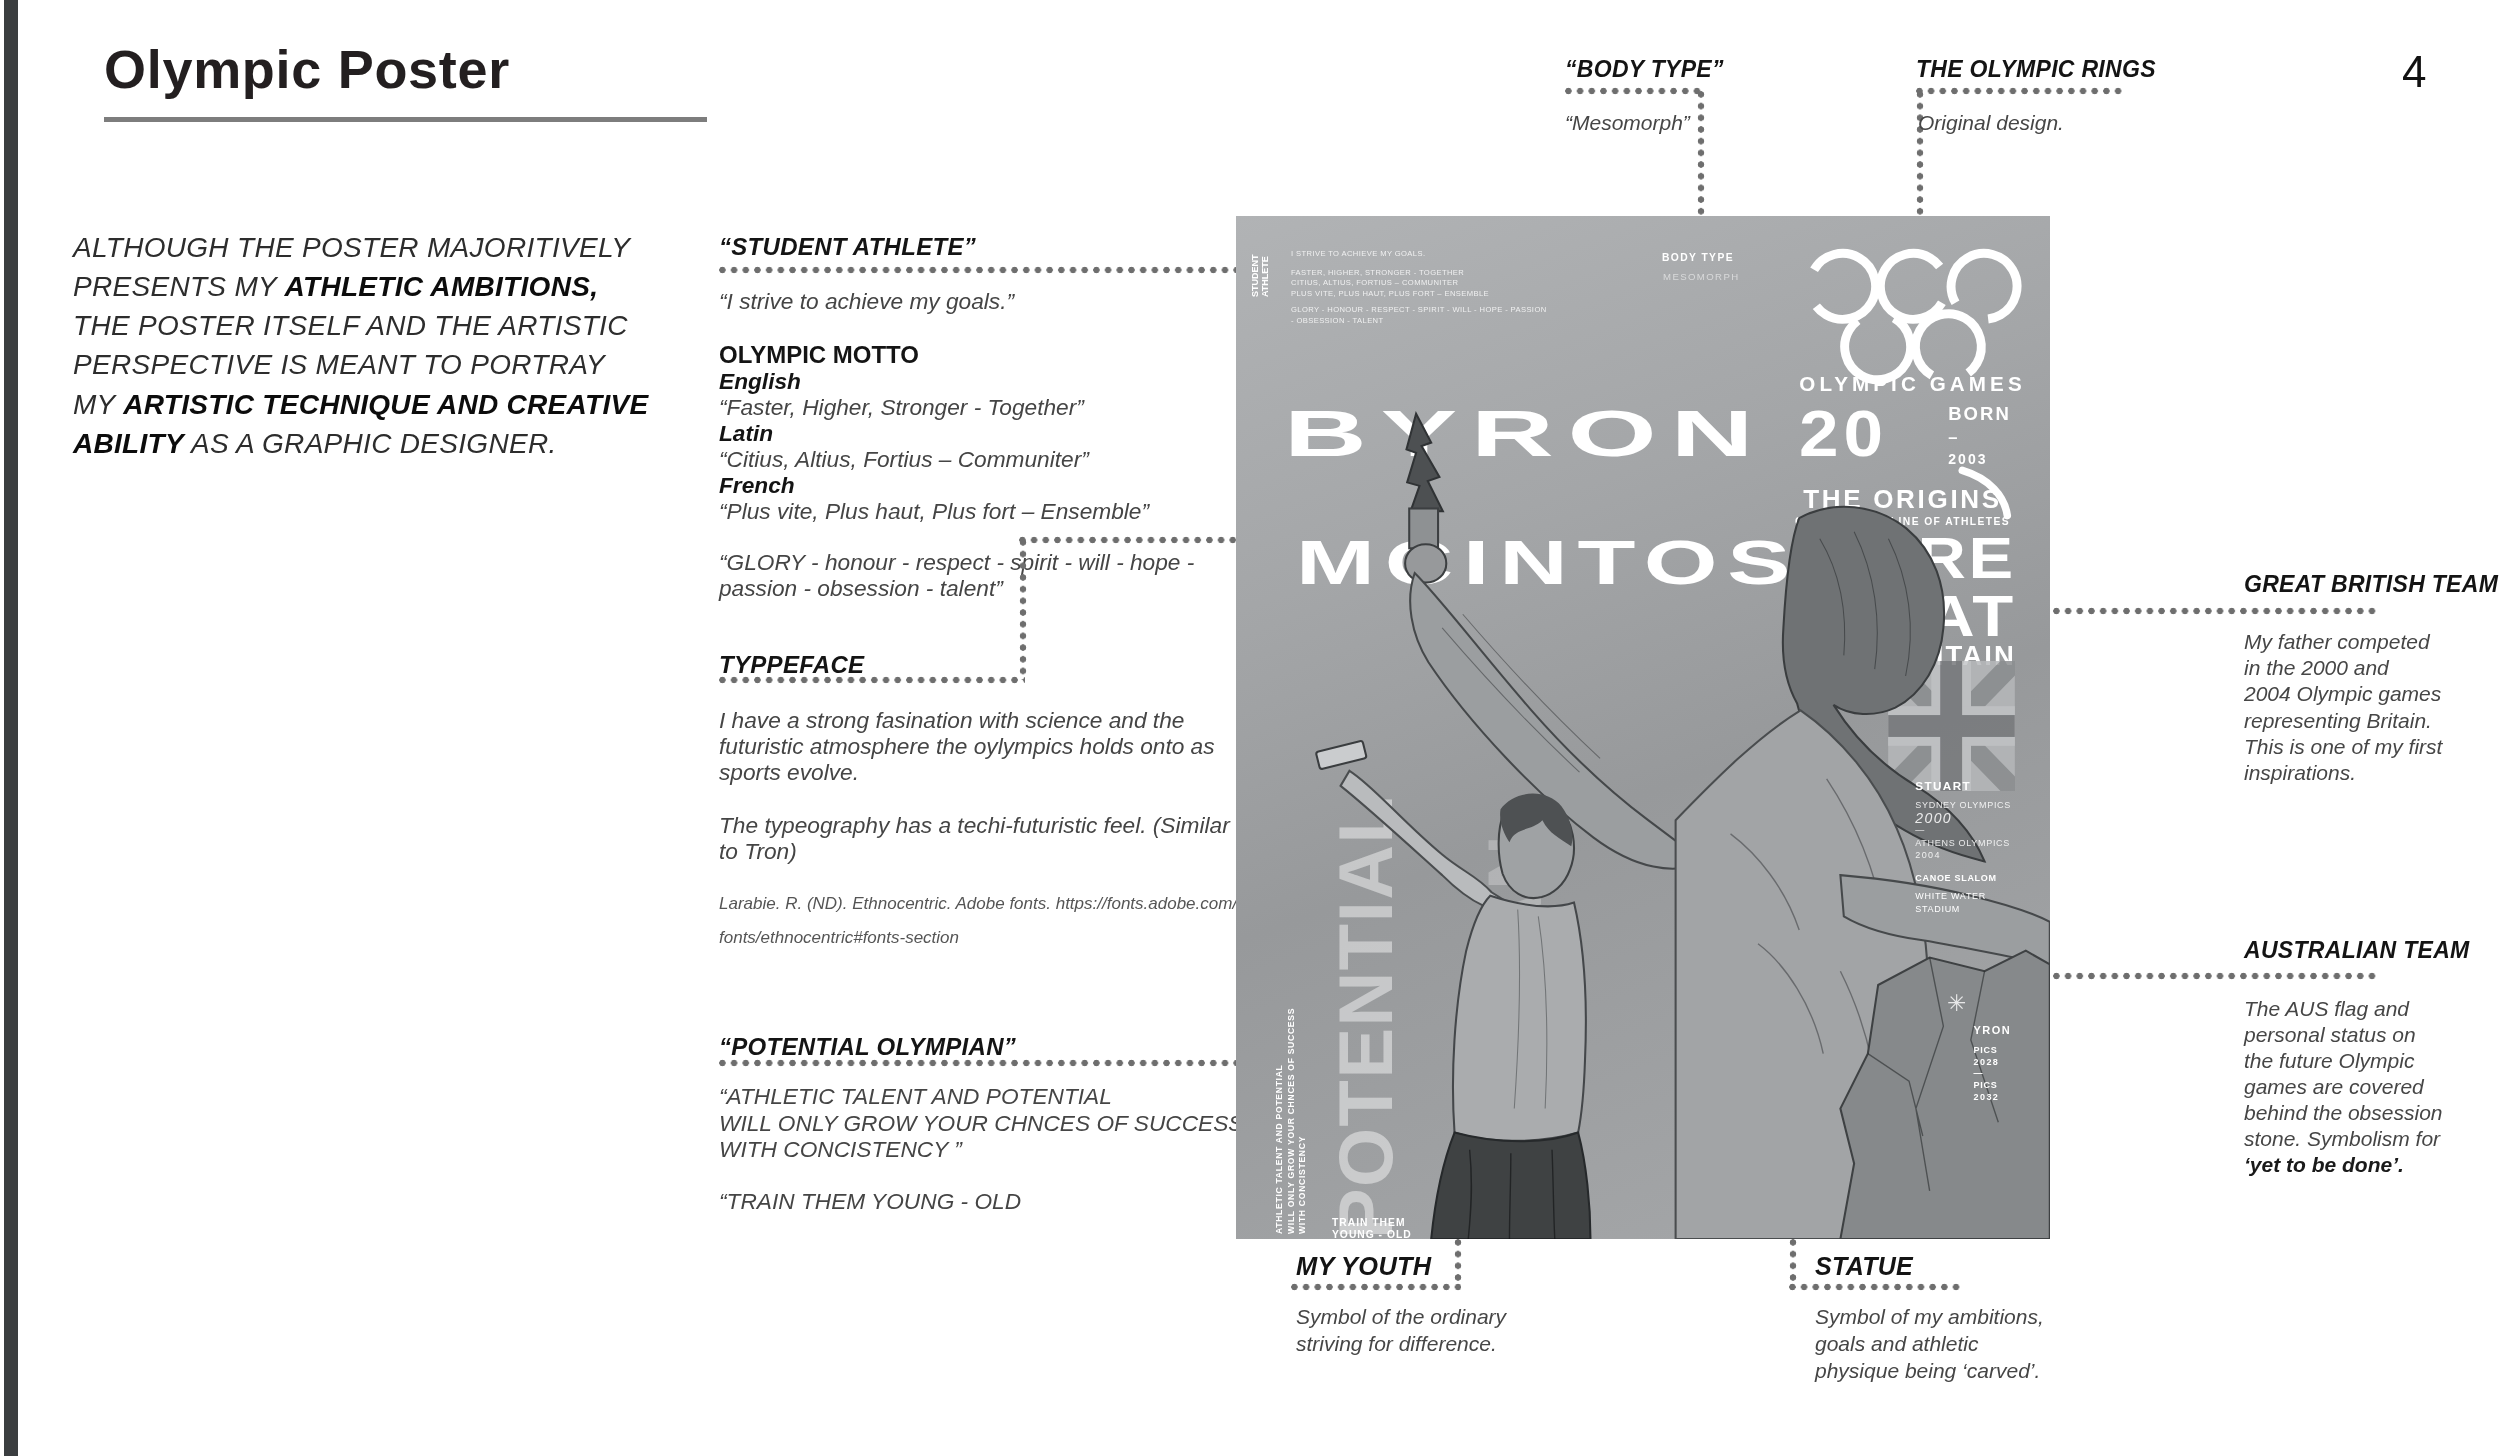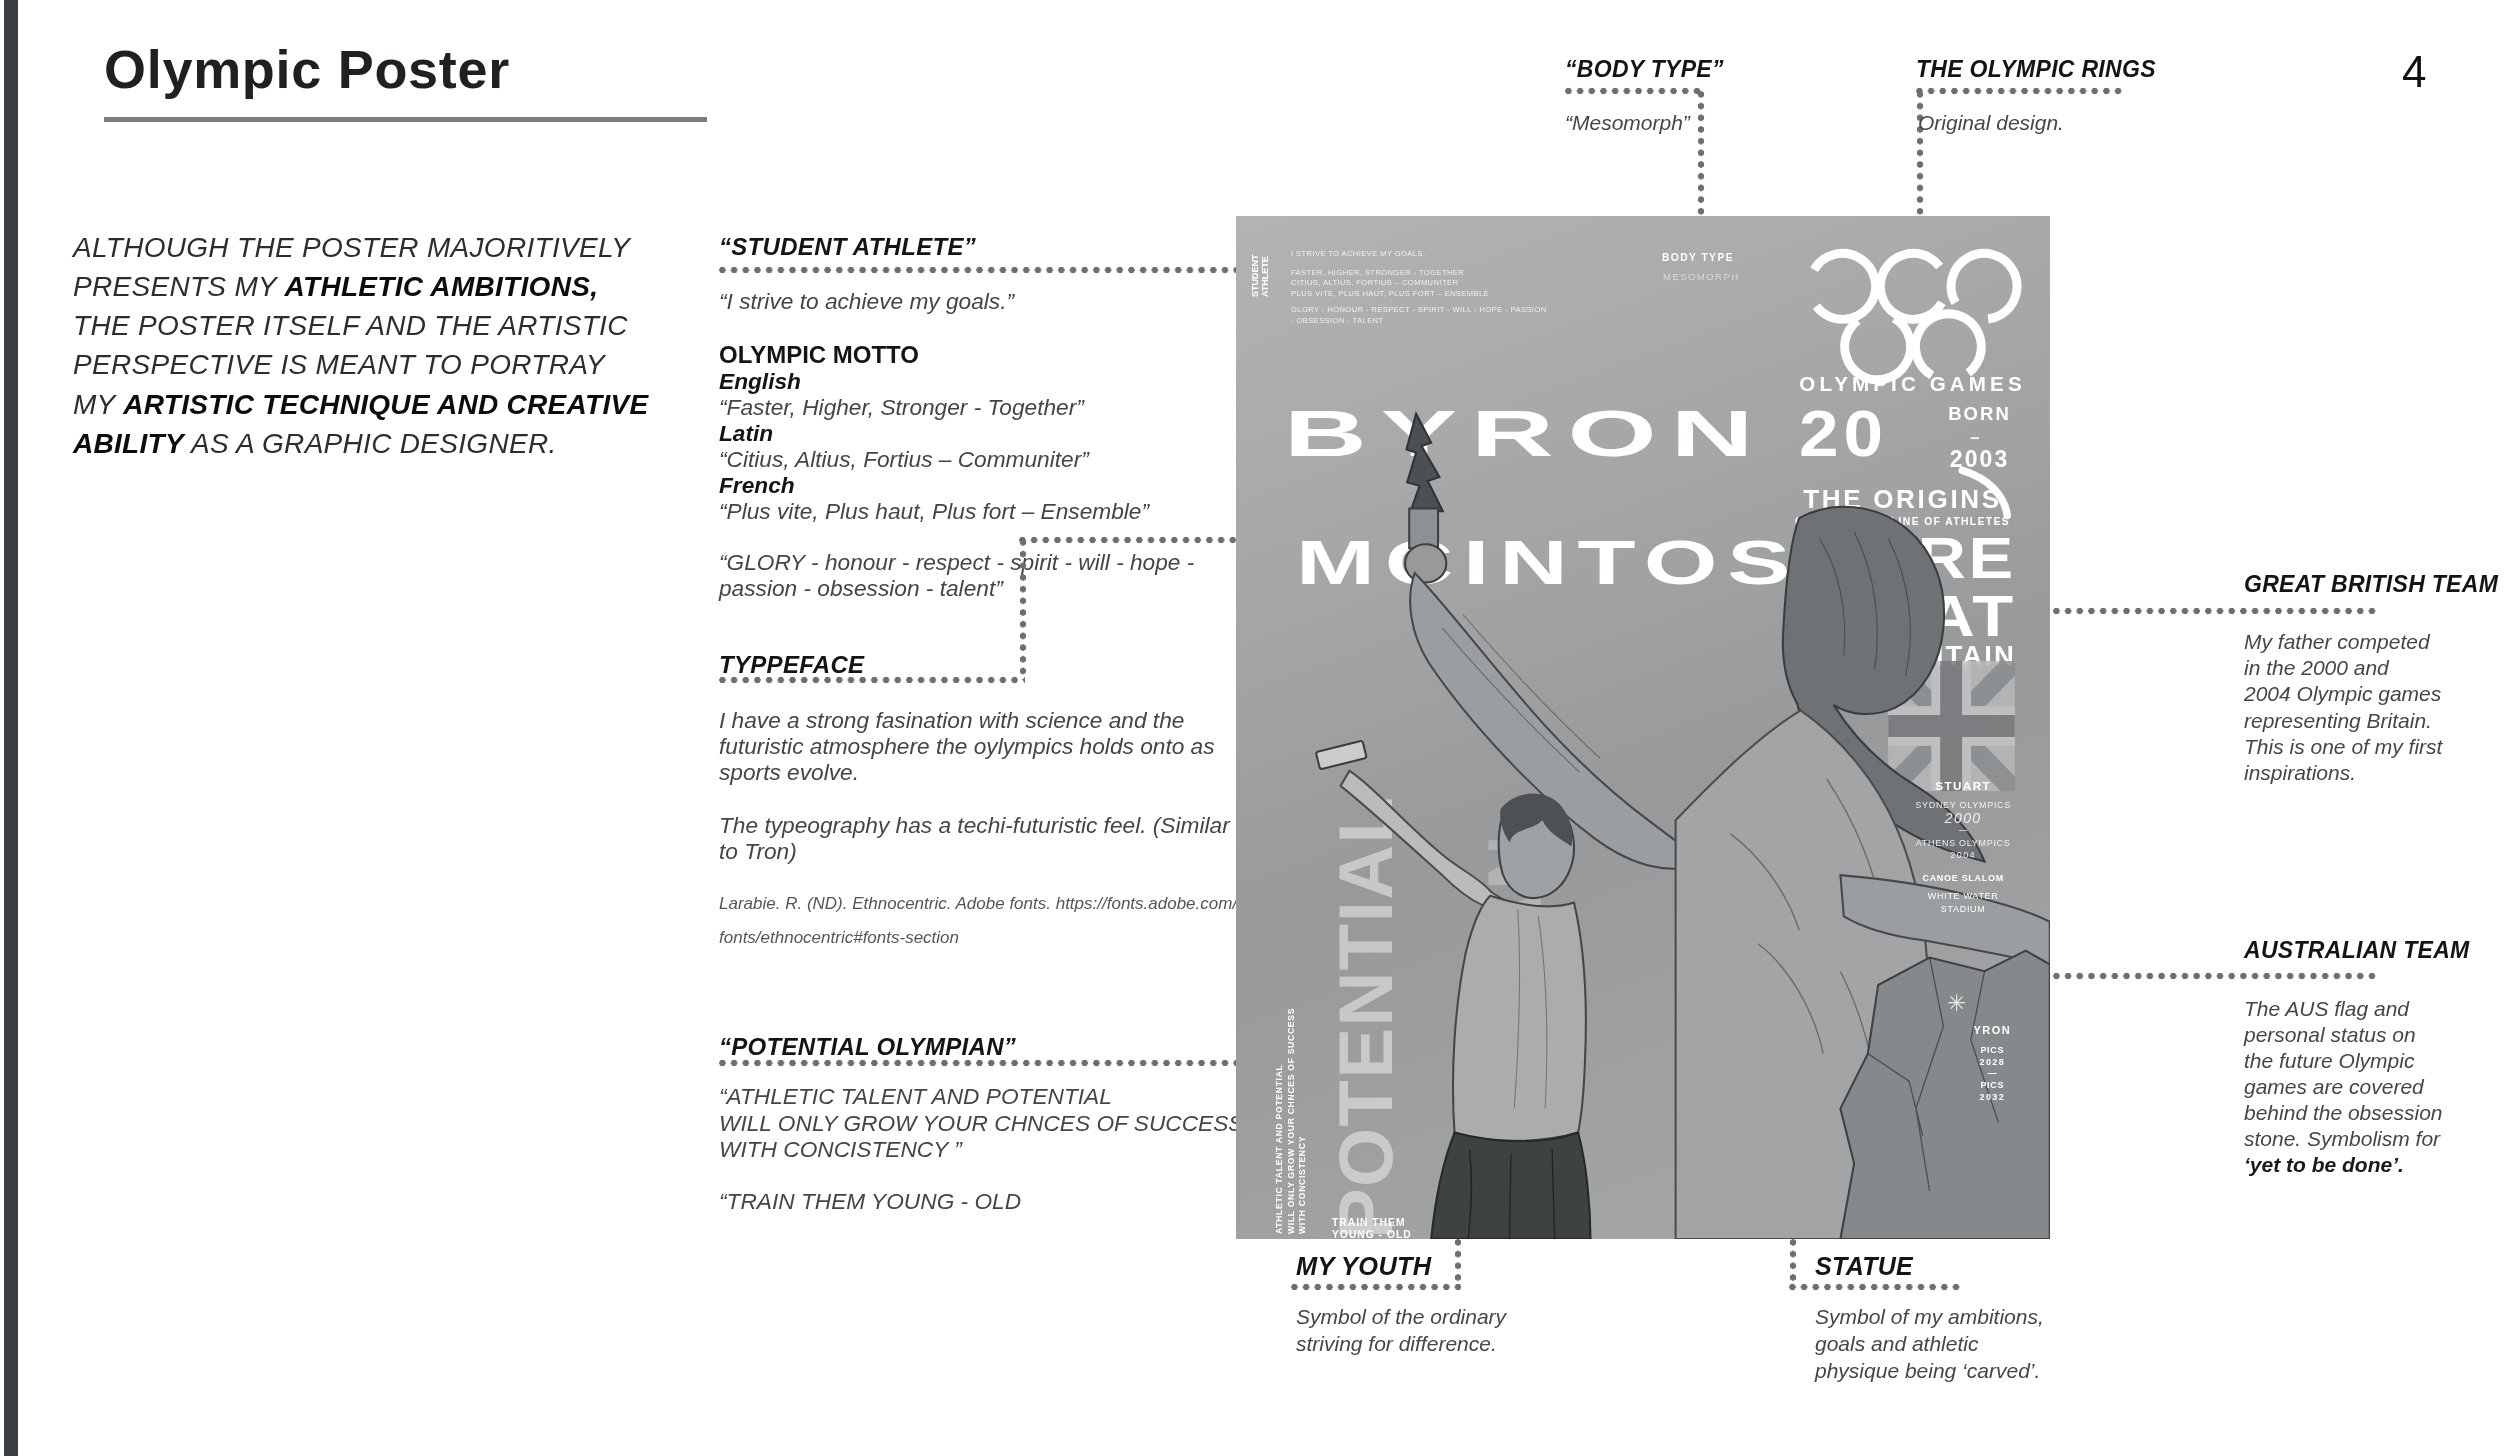--- a/index.html
+++ b/index.html
@@ -34,21 +34,21 @@
   
   .poster{left:1236px;top:216px;width:814px;height:1023px;overflow:hidden;
     background:linear-gradient(160deg,#b1b3b5 0%,#a4a6a8 30%,#97999b 55%,#a6a8aa 100%);}
   .poster *{position:absolute;}
   .p-white{color:#ffffff;}
   .p-tiny{font-size:7.6px;color:rgba(255,255,255,.82);letter-spacing:0.4px;white-space:nowrap;padding-left:12px;}
   .vert{writing-mode:vertical-rl;transform:rotate(180deg);}
   .ghost{font-weight:700;letter-spacing:1.4px;}
   .bigname{font-weight:800;font-size:79px;letter-spacing:9.6px;color:#fff;transform-origin:top left;white-space:nowrap;}
   .futur{font-weight:700;color:#fff;white-space:nowrap;}
-  .rcol{right:39px;text-align:center;color:#fff;white-space:nowrap;}
+  .rcol{right:39px;text-align:left;color:#fff;white-space:nowrap;}
   .rcol div{position:static;}
 </style>
 </head>
 <body>
 
 <div class="abs accent-bar"></div>
 
 <div class="abs page-title nw">Olympic Poster</div>
 <div class="abs title-rule"></div>
 <div class="abs page-num">4</div>
@@ -163,21 +163,21 @@
       <circle cx="219" cy="148" r="48" stroke-dasharray="245 57" transform="rotate(120 219 148)"></circle>
     </g>
   </svg>
   <div class="p-white" style="left:558px;top:156px;width:237px;text-align:center;font-size:20.6px;font-weight:700;letter-spacing:4.1px;z-index:2;">OLYMPIC GAMES</div>
 
   <div class="bigname" style="left:48px;top:180px;transform:scale(1.45,.82);z-index:2;">BYRON</div>
   <div class="bigname" style="left:563px;top:180px;letter-spacing:5.5px;transform:scale(.9,.82);z-index:2;">20</div>
   <div class="rcol" style="top:187px;z-index:2;font-weight:700;line-height:22.7px;z-index:2;">
     <div style="font-size:18.5px;letter-spacing:2.1px;">BORN</div>
     <div style="font-size:16.5px;padding-right:9.6px;">–</div>
-    <div style="font-size:23px;letter-spacing:2.1px;">2003</div>
+    <div style="font-size:14px;letter-spacing:2.1px;">2003</div>
   </div>
   <svg style="right:31px;top:249px;z-index:2;" width="65" height="58" viewBox="0 0 95 85">
     <path d="M12,8 C52,20 74,46 78,74" fill="none" stroke="#ffffff" stroke-width="11" stroke-linecap="round"></path>
   </svg>
   <div class="p-white" style="left:553px;top:268px;width:227px;text-align:center;font-size:26px;font-weight:700;letter-spacing:2.7px;z-index:2;white-space:nowrap;">THE ORIGINS</div>
   <div class="p-white" style="left:553px;top:300px;width:227px;text-align:center;font-size:10.3px;font-weight:700;letter-spacing:1.4px;z-index:2;white-space:nowrap;">CONTINUING A LINE OF ATHLETES</div>
   <div class="bigname" style="left:60px;top:310px;letter-spacing:8.2px;transform:scale(1.2,.8);z-index:2;">MCINTOSH</div>
 
   <div class="futur" style="right:34px;top:309px;font-size:67px;font-weight:800;letter-spacing:2.7px;transform:scaleY(.85);transform-origin:top right;z-index:2;">GRE</div>
   <div class="futur" style="right:34px;top:367px;font-size:67px;font-weight:800;letter-spacing:2.7px;transform:scaleY(.85);transform-origin:top right;z-index:2;">AT</div>

